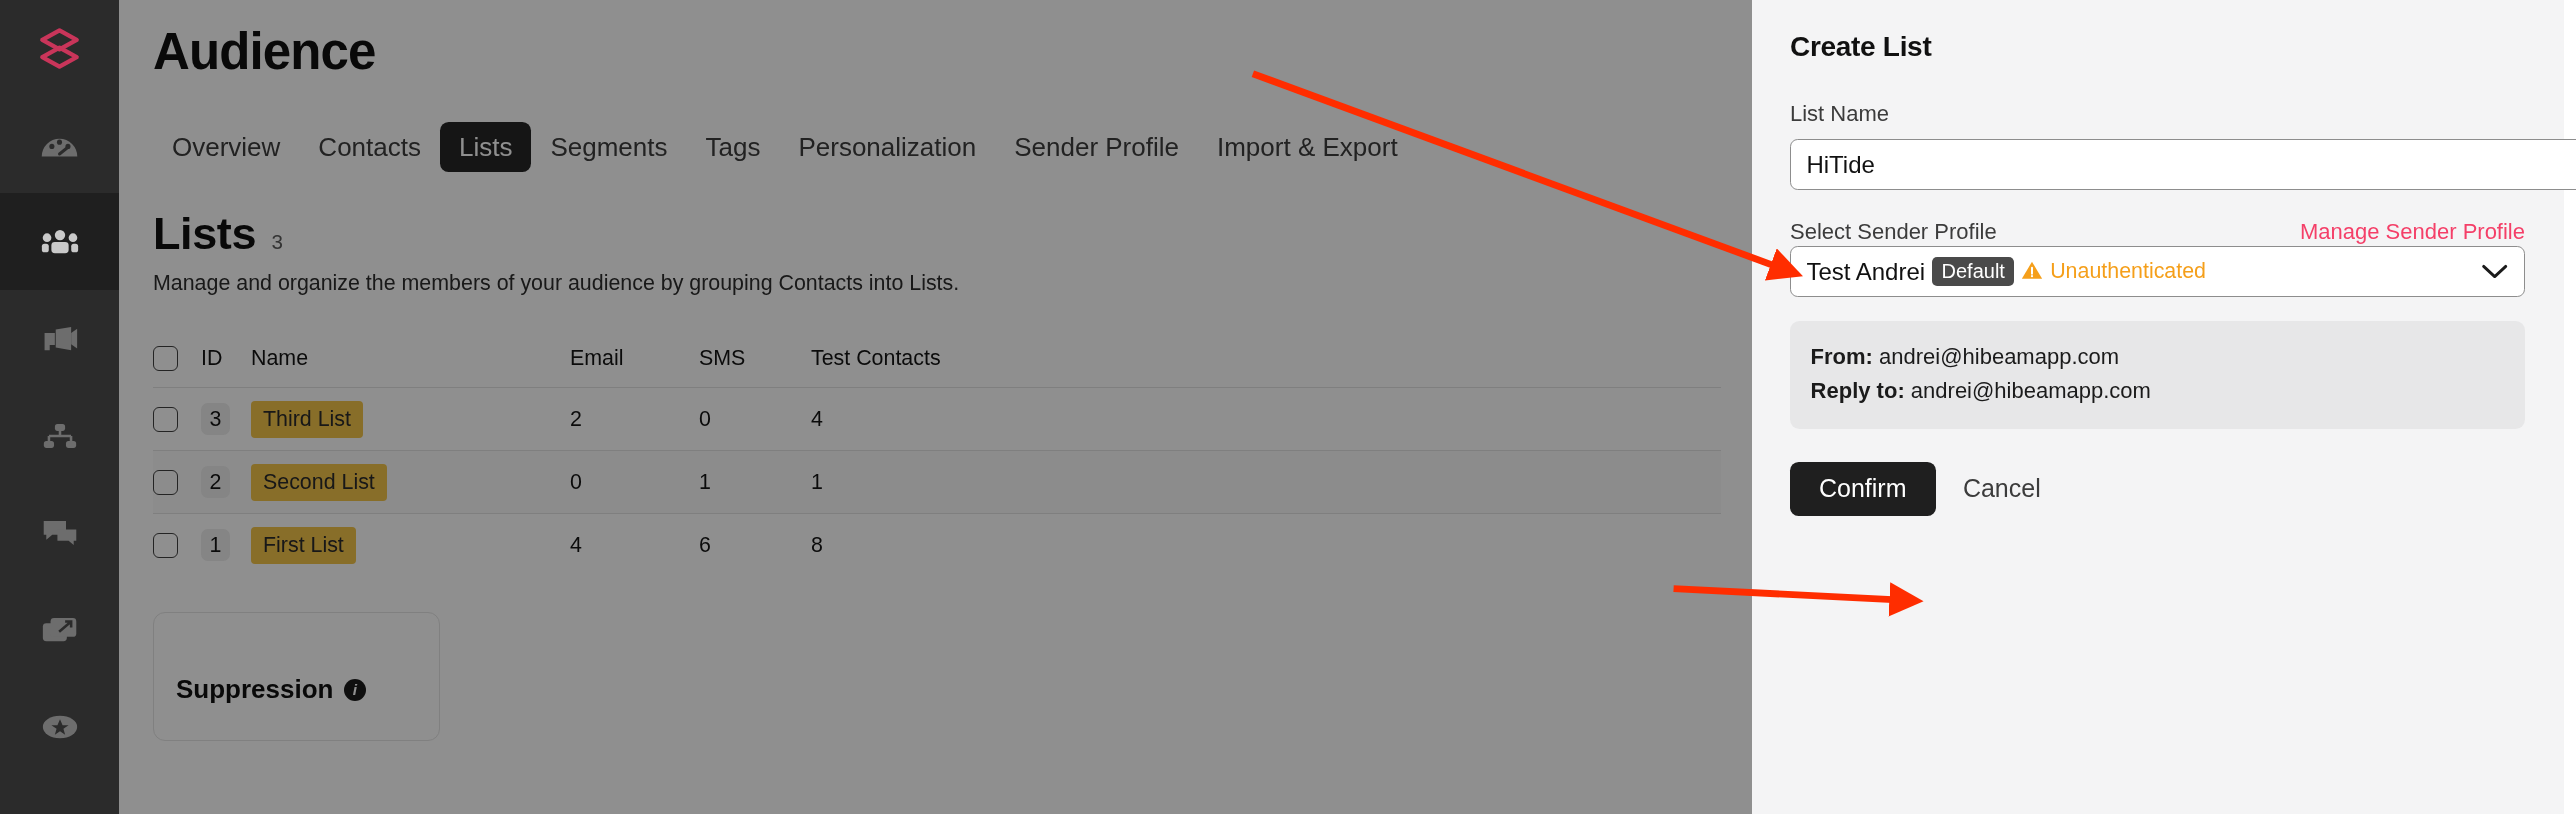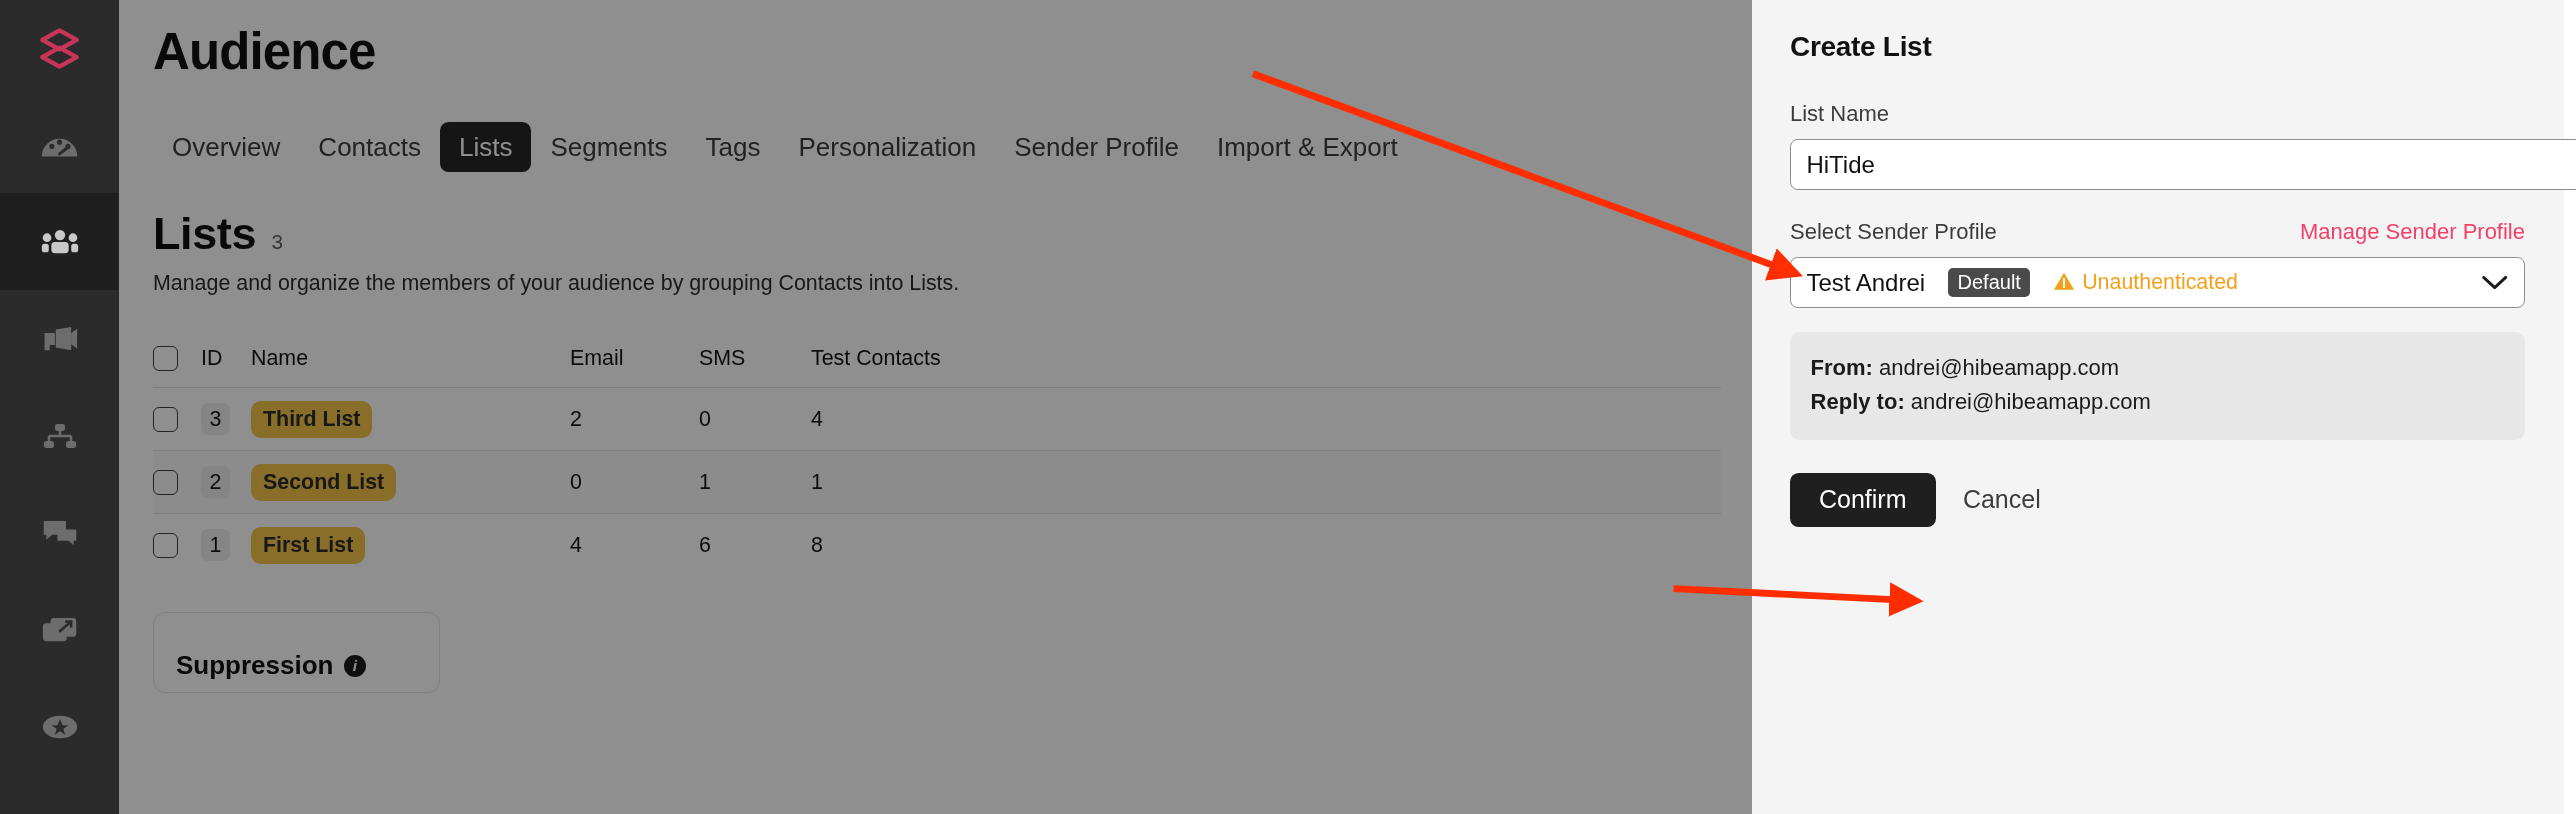--- a/index.html
+++ b/index.html
@@ -80,27 +80,27 @@
     width: 25px; height: 25px; border: 1.7px solid #404040;
     border-radius: 6px; background: transparent; display: block;
   }
   .id-pill {
     display: inline-block; min-width: 29px; text-align: center;
     background: #ededed; color: #151515; font-size: 21.4px;
     border-radius: 6.9px; padding: 4.3px 8.6px; line-height: 1.1;
   }
   .name-pill {
     display: inline-block; background: #f3c44a; color: #2b2b2b;
-    font-size: 21.4px; font-weight: 700; border-radius: 10px;
+    font-size: 21.4px; font-weight: 400; border-radius: 4px;
     padding: 6.9px 12px; line-height: 1.1;
   }
   .num { font-size: 21.4px; color: #151515; }
 
   .suppression-card {
-    margin: 36px 0 0 34px; width: 287px; height: 81px;
+    margin: 36px 0 0 34px; width: 287px; height: 129px;
     background: #ffffff; border: 0.9px solid #e4e4e4;
     border-radius: 12px; padding: 26px 0 0 22px;
     display: flex; align-items: center; gap: 10.3px;
   }
   .suppression-card .sp-title { font-size: 26px; font-weight: bold; color: #111; }
   .info-dot {
     width: 22px; height: 22px; border-radius: 50%;
     background: #1b1b1b; color: #fff; font-size: 15.4px;
     display: flex; align-items: center; justify-content: center;
     font-style: italic; font-weight: bold;
@@ -127,24 +127,24 @@
   .text-input {
     margin-top: 12px; width: 834px; height: 51px;
     background: #ffffff; border: 0.9px solid #8d8d8d; border-radius: 7.7px;
     display: flex; align-items: center; padding: 0 15.4px;
     font-size: 24px; color: #111111;
   }
   .row-between { display: flex; align-items: baseline; justify-content: space-between; margin-top: 29px; width: 735px; gap: 20px; }
   .link-pink { font-size: 22px; color: #f43f68; font-weight: 500; }
 
   .select-box {
-    margin-top: 12px; width: 735px; height: 51px;
+    margin-top: 1px; width: 735px; height: 51px;
     background: #ffffff; border: 0.9px solid #8d8d8d; border-radius: 7.7px;
     display: flex; align-items: center; padding: 0 15.4px;
-    gap: 23px;
+    gap: 7px;
     text-align: right;
   }
   .select-name { font-size: 24px; color: #111111; }
   .badge-default {
     background: #4a4a4a; color: #ffffff; font-size: 20px; font-weight: 500;
     border-radius: 5.1px; padding: 3.4px 9.4px; line-height: 1.15;
   }
   .warn-wrap { display: flex; align-items: center; gap: 6.9px; }
   .warn-text { font-size: 21.4px; color: #f59f1a; }
   .chevron { margin-left: auto; display: flex; align-items: center; }

